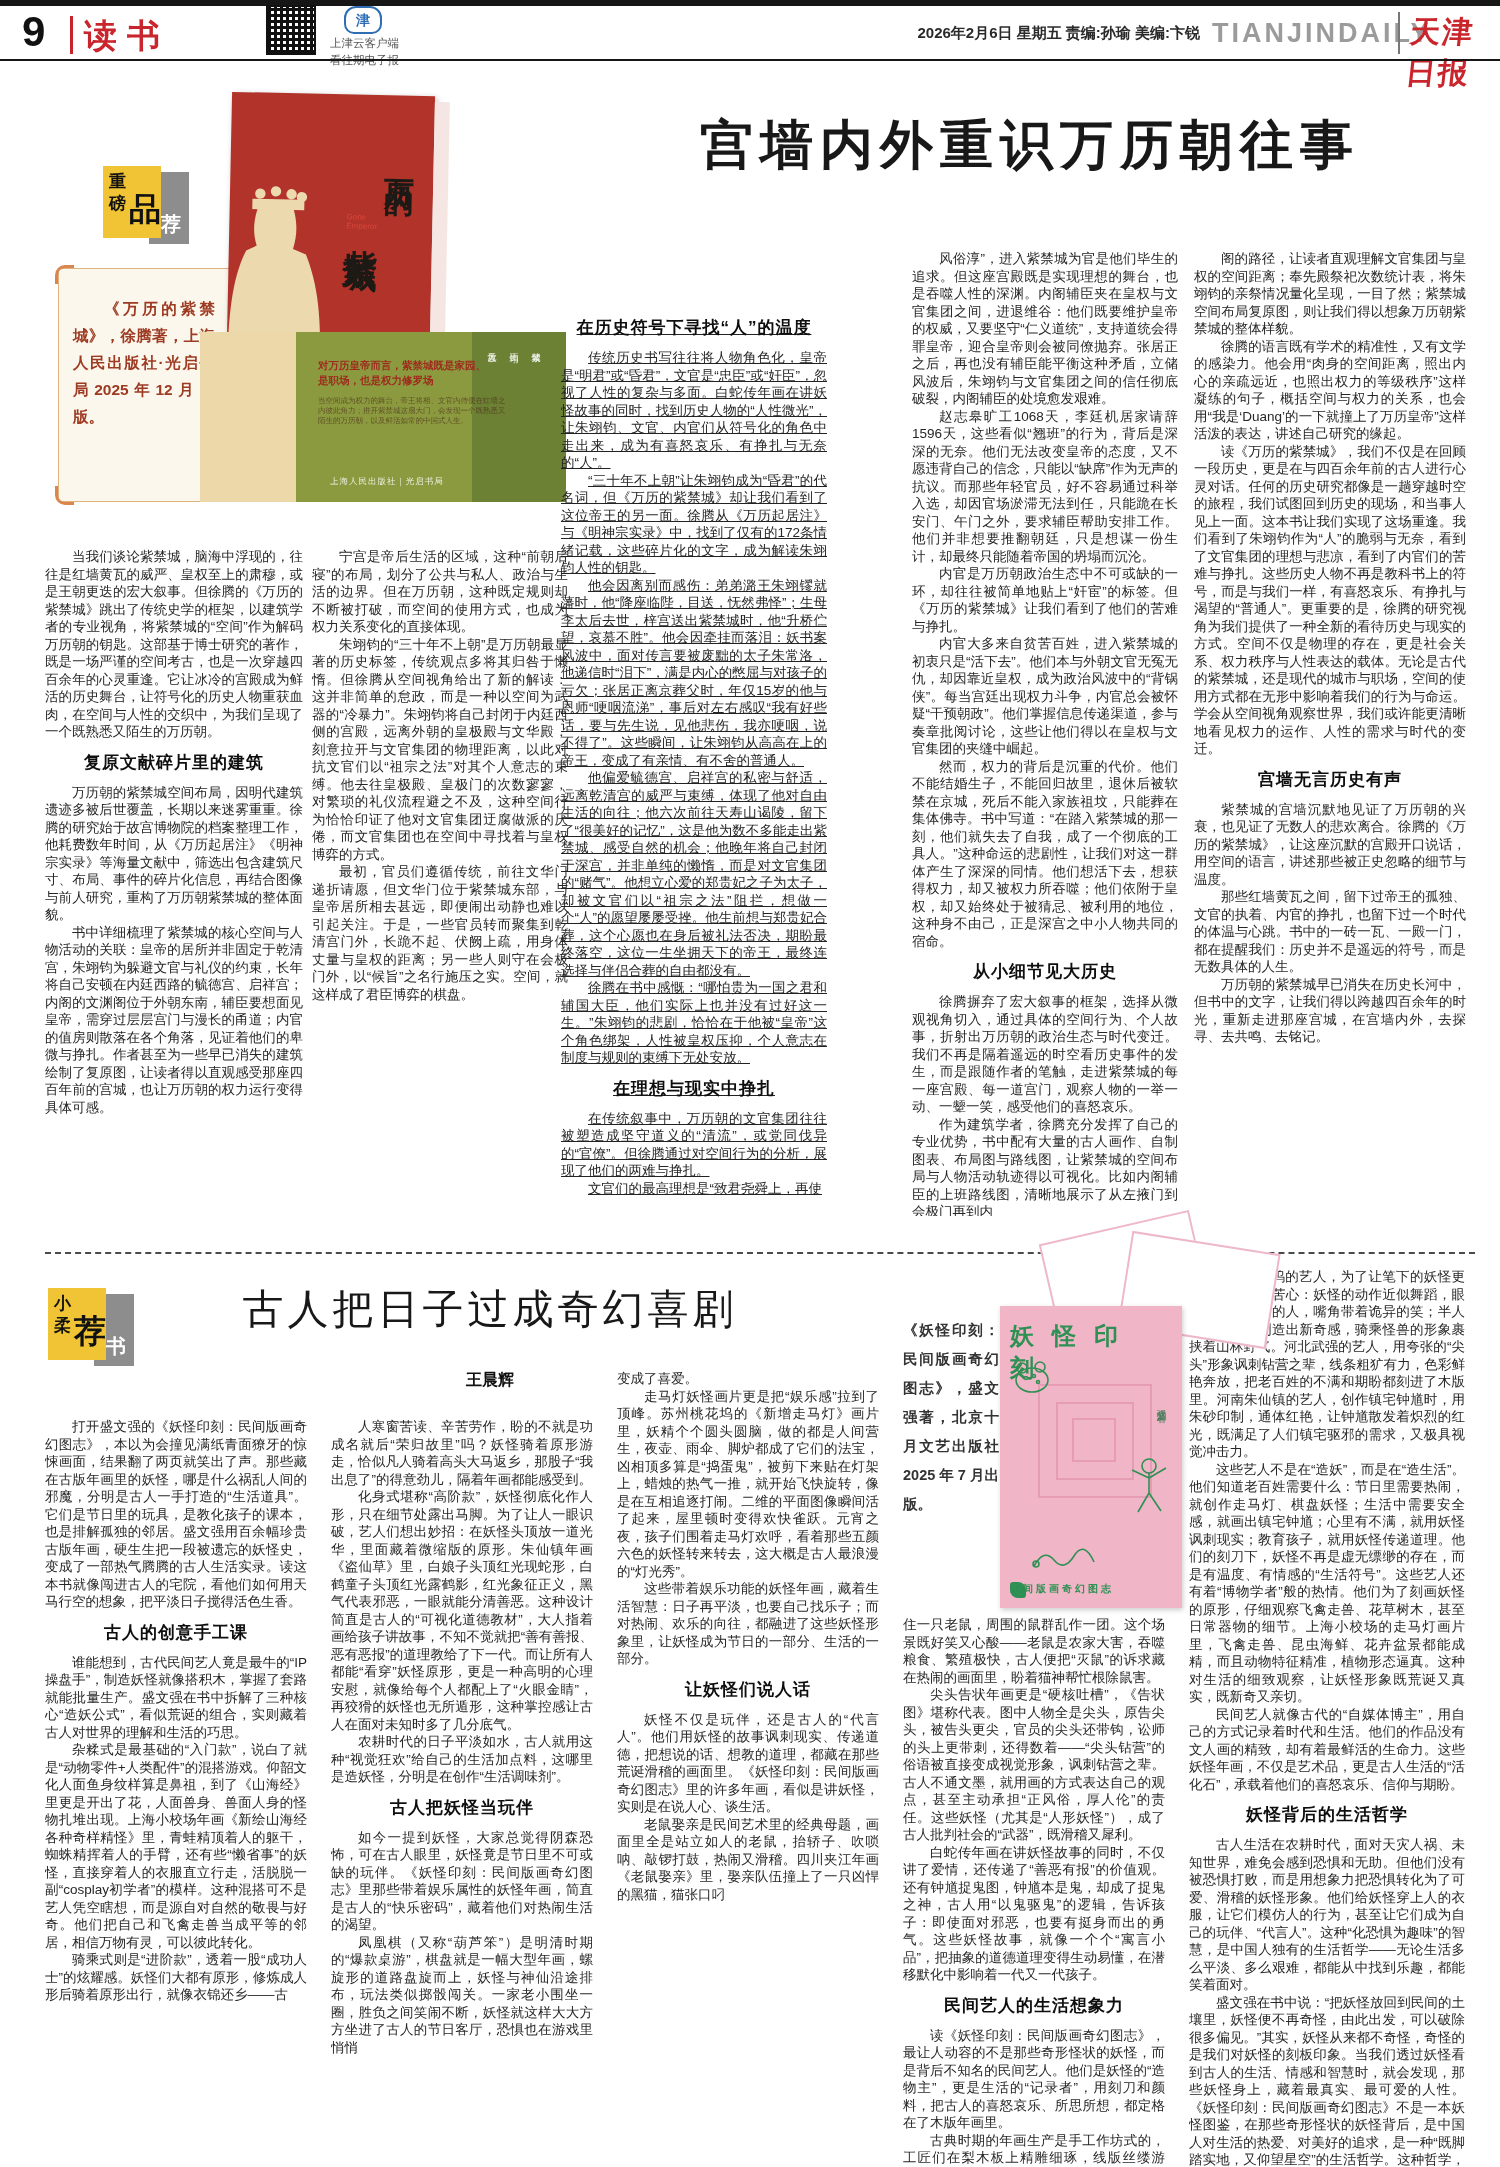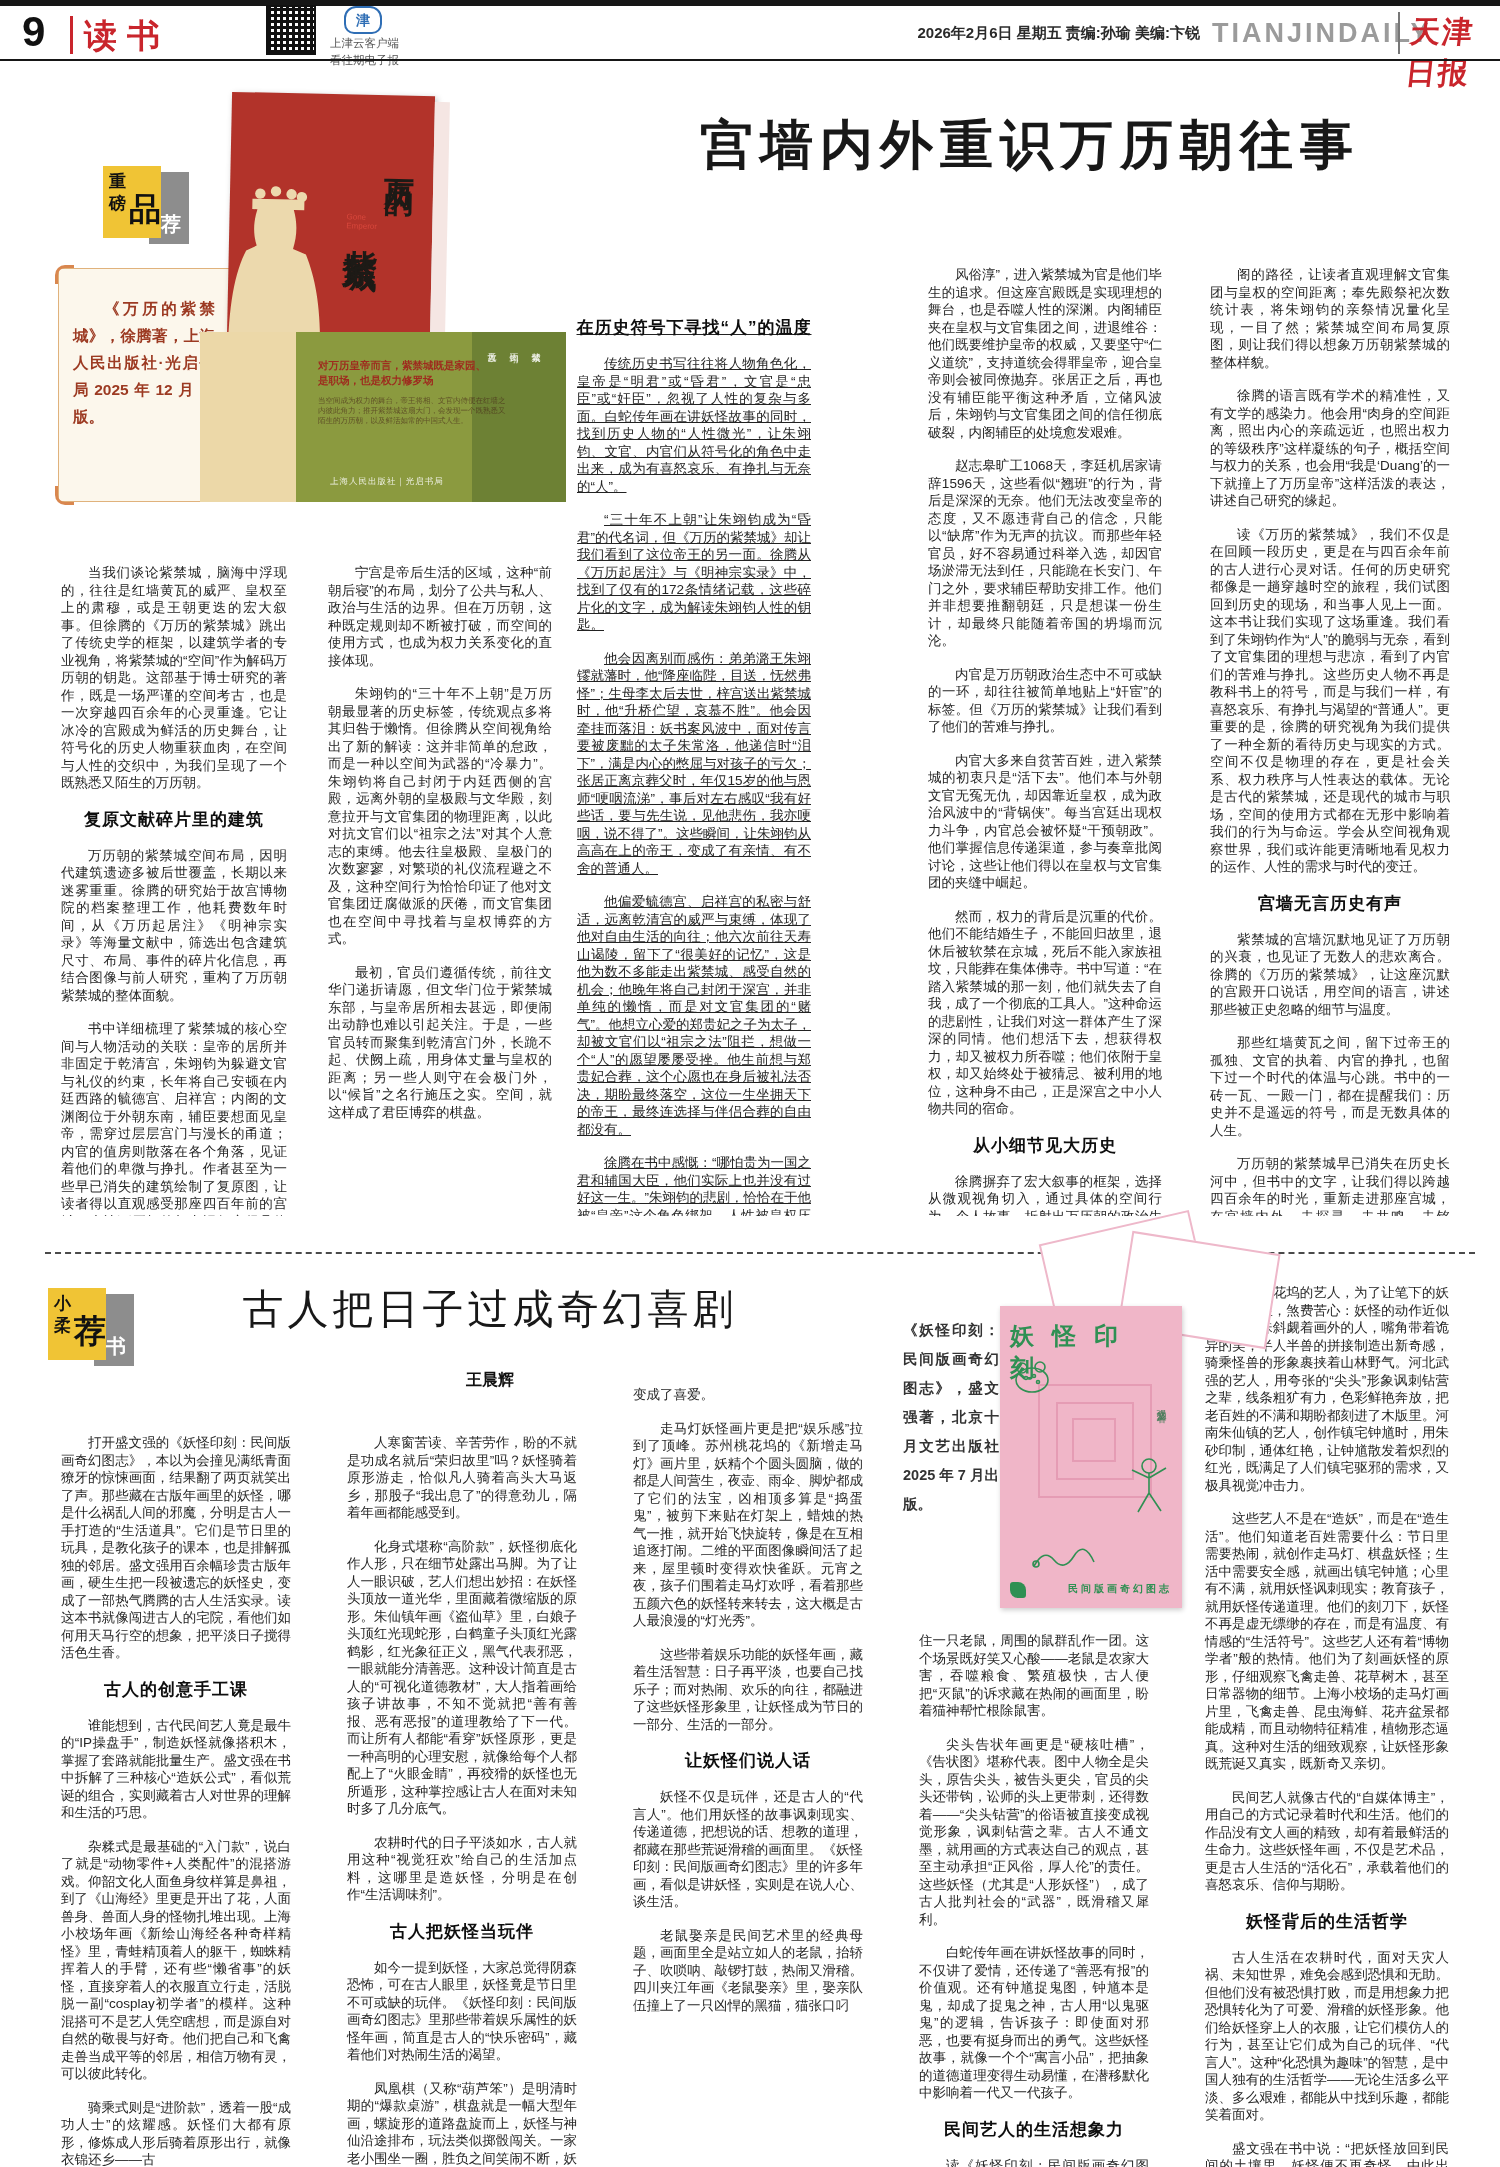--- a/index.html
+++ b/index.html
@@ -49,21 +49,21 @@
   .band .green{position:absolute;left:96px;top:0;width:176px;height:170px;background:#8b9a3f;}
   .band .dgreen{position:absolute;left:272px;top:0;width:94px;height:170px;background:#6d8134;}
   .band .rtx{position:absolute;left:118px;top:26px;width:170px;font-size:10.5px;font-weight:bold;color:#9e2b1e;line-height:15px;}
   .band .ftx{position:absolute;left:118px;top:64px;width:190px;font-size:7.5px;color:rgba(70,40,25,.65);line-height:10px;}
   .band .pub{position:absolute;left:130px;bottom:14px;font-size:8.5px;color:rgba(255,255,255,.85);letter-spacing:1px;}
   .band .vcol{position:absolute;top:14px;width:10px;height:120px;writing-mode:vertical-rl;font-size:9px;color:rgba(255,255,255,.75);}
   
   .hl1{left:585px;top:110px;width:890px;text-align:center;font-size:53px;font-weight:bold;color:#181818;letter-spacing:7px;}
   .by1{left:585px;top:240px;width:890px;text-align:center;font-size:17px;font-weight:bold;color:#111;}
   .col{overflow:hidden;}
-  .col p{margin:16px;font-size:13.5px;line-height:17.5px;text-align:justify;text-indent:2em;color:#262626;}
+  .col p{margin:0;font-size:13.5px;line-height:17.5px;text-align:justify;text-indent:2em;color:#262626;}
   .col h3{margin:10px 0 10px 0;text-align:center;font-size:17px;font-weight:bold;color:#0e0e0e;letter-spacing:1px;}
   .colL1{left:45px;top:548px;width:258px;height:668px;}
   .colL2{left:312px;top:548px;width:256px;height:668px;}
   .colA{left:561px;top:316px;width:266px;height:900px;text-decoration:underline;}
   .colA h3:first-child{margin-top:0;}
   .colB{left:912px;top:250px;width:266px;height:966px;}
   .colC{left:1194px;top:250px;width:272px;height:966px;}
   
   .dash{left:45px;top:1252px;width:1430px;border-top:2px dashed #4a4a4a;z-index:1;}
   .deco{background:#fff;border:2px solid #eeb8ca;z-index:2;}
@@ -79,21 +79,21 @@
   .c4cap p{margin:0;font-size:14.5px;line-height:29px;color:#333;text-align:justify;font-weight:bold;}
   .c4{left:903px;top:1616px;width:262px;height:551px;}
   .c5{left:1189px;top:1268px;width:276px;height:899px;}
   
   .cover2{left:1000px;top:1306px;width:182px;height:302px;background:#f0b6c8;z-index:3;box-shadow:1px 2px 5px rgba(0,0,0,.2);overflow:hidden;}
   .c2title{position:absolute;left:10px;top:14px;width:162px;display:flex;justify-content:space-between;font-size:24px;font-weight:bold;color:#2f9053;}
   .c2au{position:absolute;right:14px;top:96px;writing-mode:vertical-rl;font-size:10px;color:#4b7d5c;}
   .c2spiral{position:absolute;left:38px;top:78px;width:110px;height:110px;border:2px solid #e59cb4;}
   .c2spiral:before{content:"";position:absolute;left:16px;top:16px;width:74px;height:74px;border:2px solid #e59cb4;}
   .c2spiral:after{content:"";position:absolute;left:32px;top:32px;width:40px;height:40px;border:2px solid #e59cb4;}
-  .c2foot{position:absolute;left:10px;bottom:12px;width:162px;font-size:10px;color:#2f9053;letter-spacing:3px;text-align:right;font-weight:bold;}
+  .c2foot{position:absolute;left:10px;bottom:12px;width:162px;font-size:10px;color:#2f9053;letter-spacing:3px;text-align:left;font-weight:bold;}
   .c2logo{position:absolute;left:10px;bottom:10px;width:16px;height:16px;background:#2f9053;border-radius:3px 8px 3px 8px;}
   .c2sv{position:absolute;stroke:#2f9053;fill:none;stroke-width:1.6;}
 </style>
 </head>
 <body>
 
 <div id="page">
 
   <div class="abs topbar"></div>
   <div class="abs pagenum">9</div>

